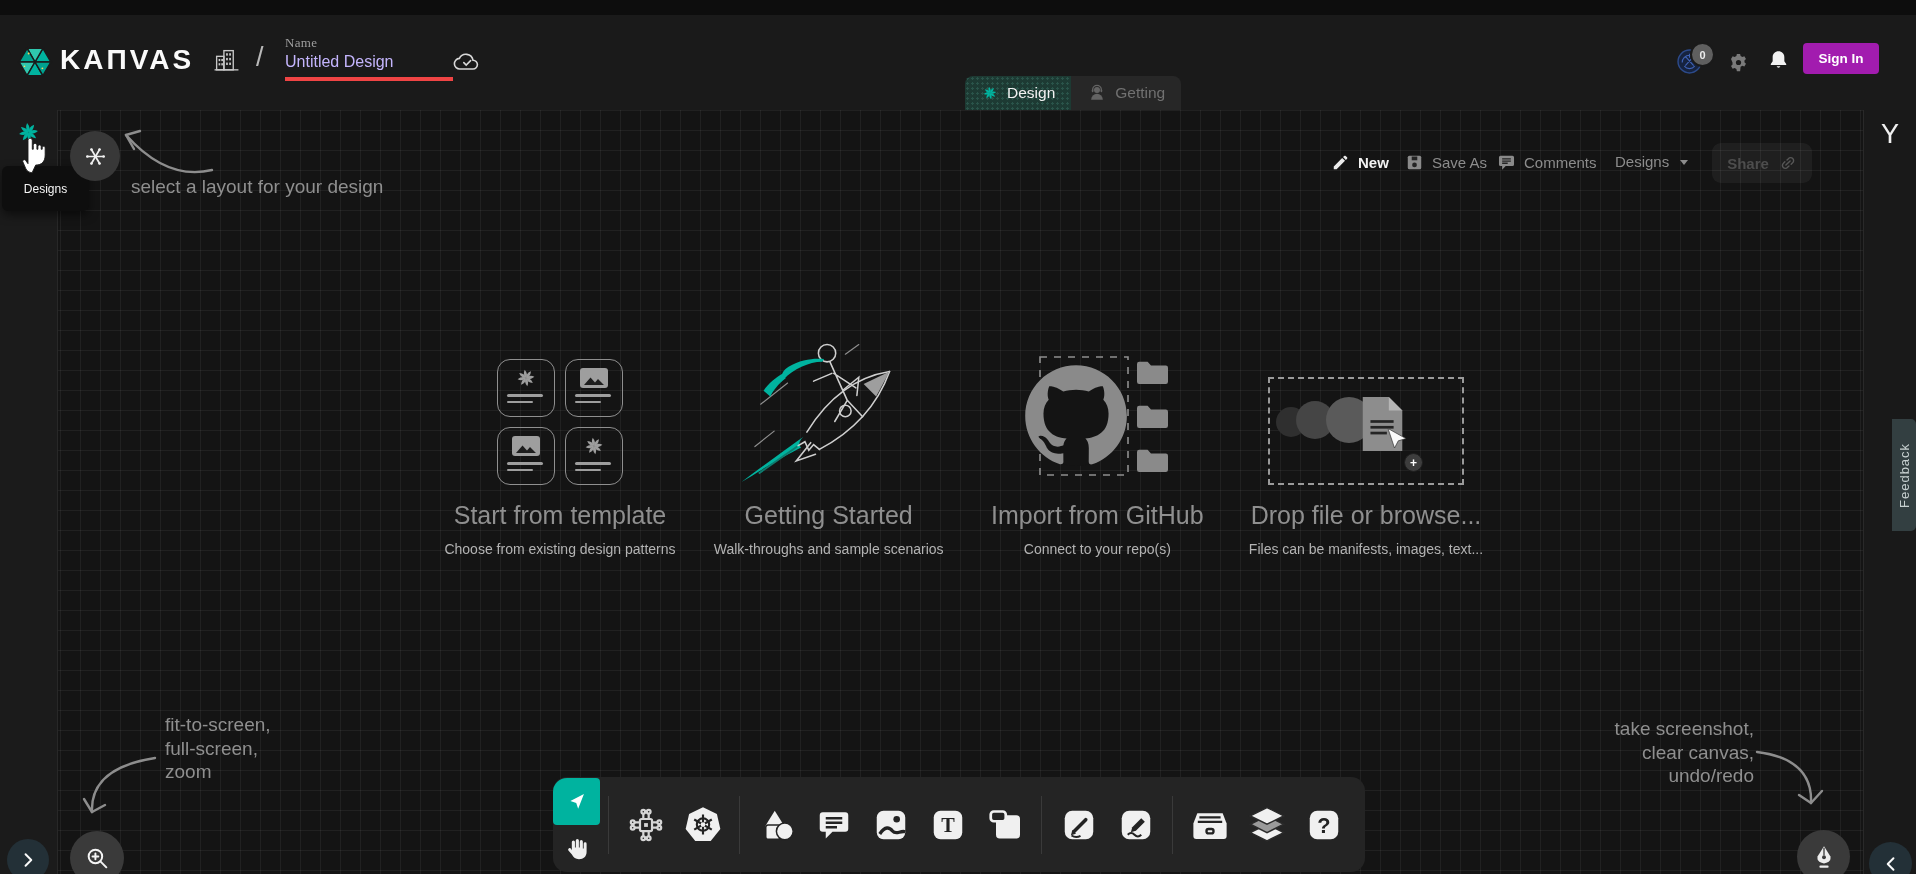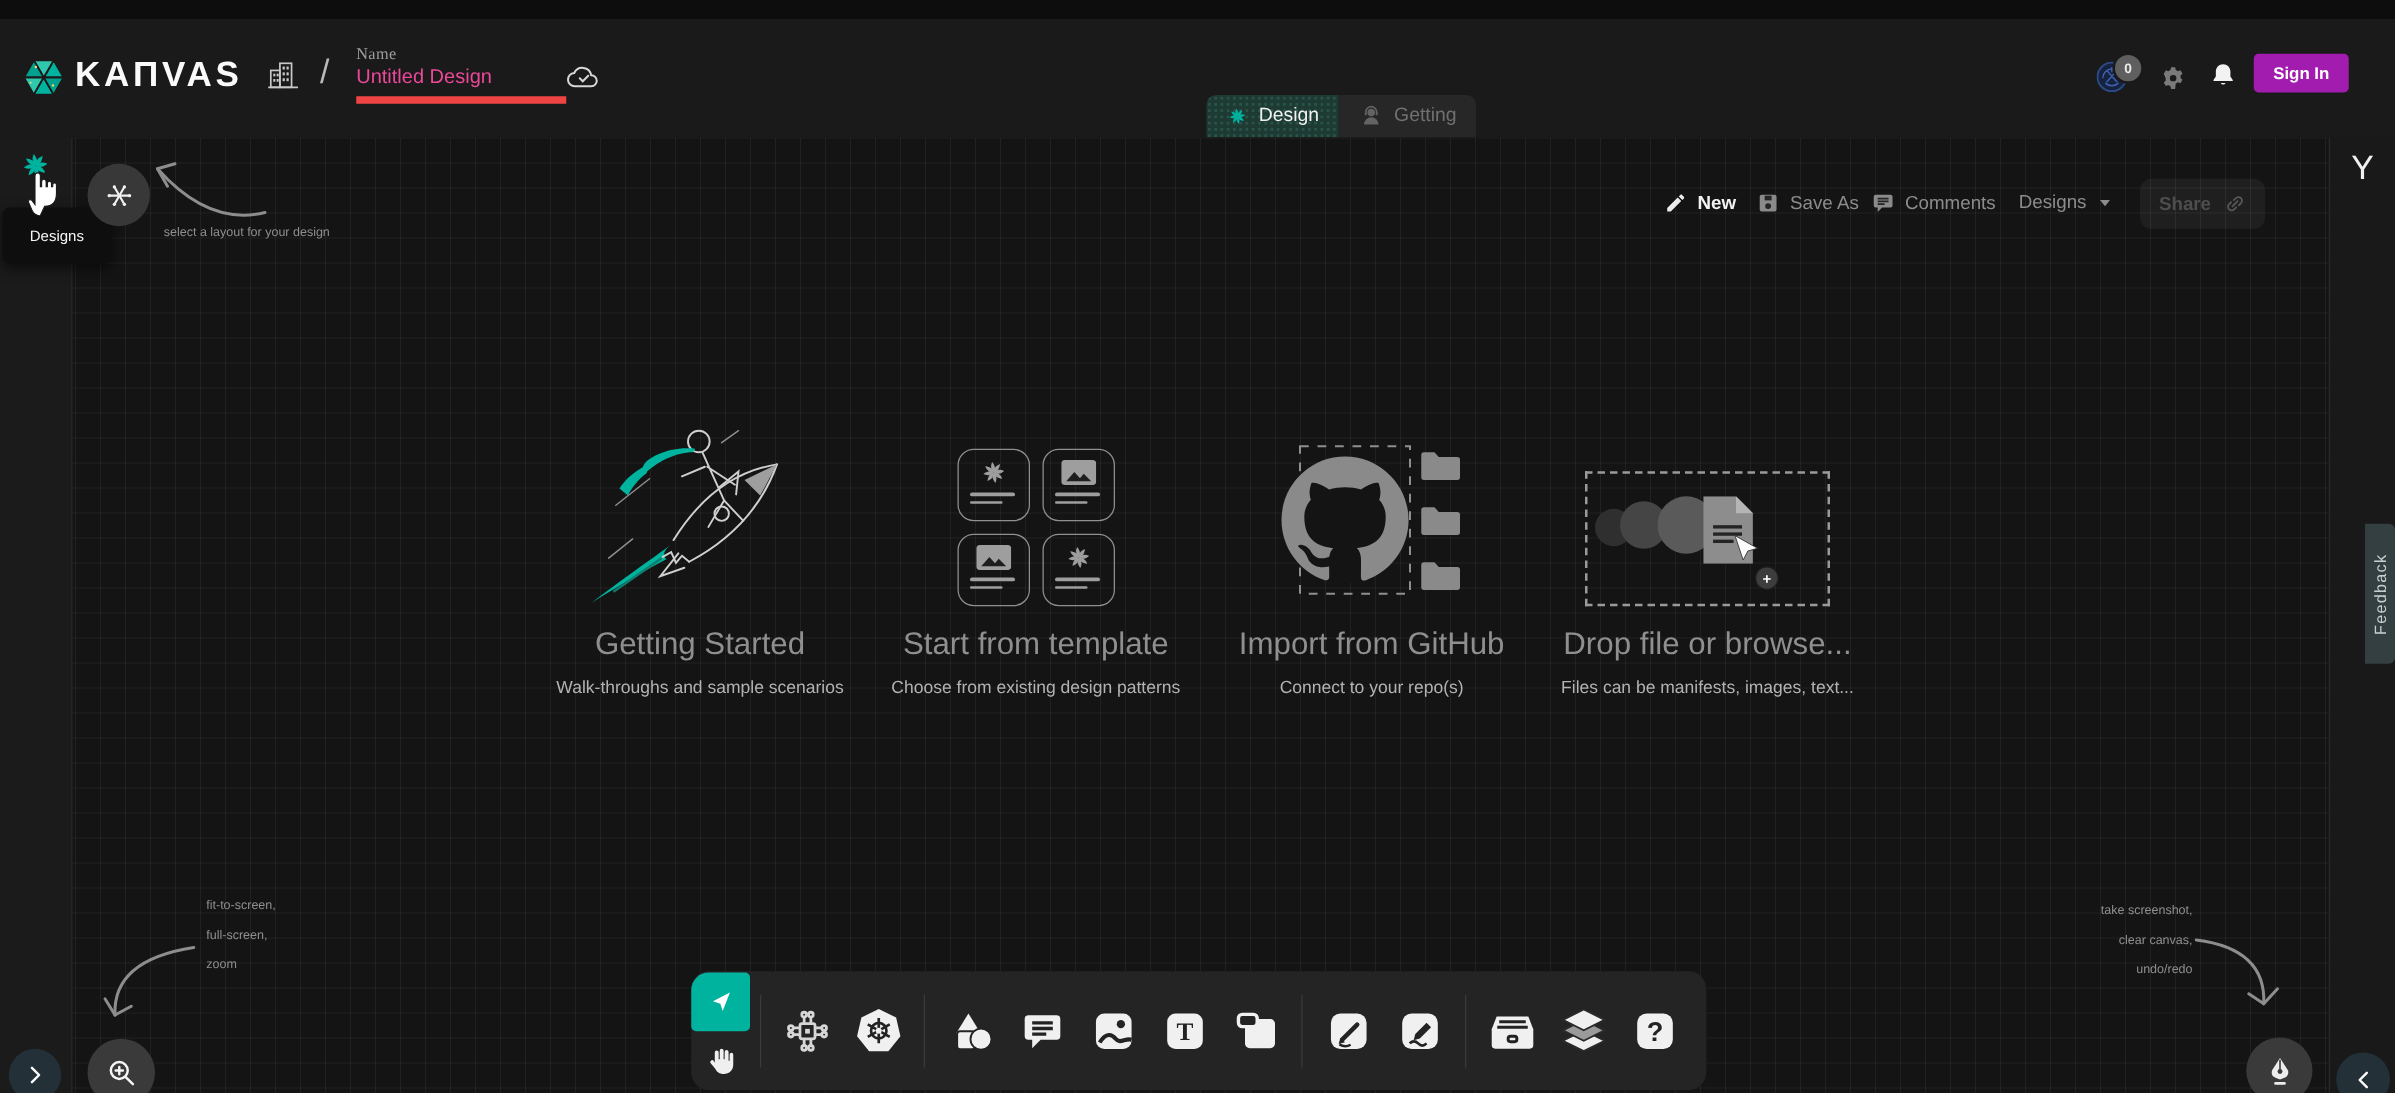--- a/index.html
+++ b/index.html
@@ -3,42 +3,42 @@
 <meta charset="utf-8">
 <style>
   html,body{margin:0;padding:0;background:#0d0d0d;font-family:"Liberation Sans",sans-serif;}
   .stage{position:relative;width:1916px;height:874px;overflow:hidden;background:#141414;margin-top:15px;}
   .abs{position:absolute;}
   
   .navbar{left:0;top:0;width:1916px;height:95px;background:#1a1a1a;}
   .brand-text{font-size:28px;font-weight:bold;letter-spacing:3px;color:#fafafa;}
   .slash{font-size:27px;font-weight:300;color:#b9b9b9;}
   .name-label{font-size:13px;color:#9e9e9e;letter-spacing:.3px;font-family:Liberation Serif, serif;}
-  .name-input{background:transparent;border:none;border-bottom:6px solid #ef4444;outline:none;
-    width:168px;color:#ec4899;font-size:16px;font-family:"Liberation Sans",sans-serif;padding:2px 0 6px 0;}
+  .name-input{background:transparent;border:none;border-bottom:4px solid #ef4444;outline:none;
+    width:168px;color:#c4b5fd;font-size:16px;font-family:"Liberation Sans",sans-serif;padding:2px 0 6px 0;}
   .tabs{left:965px;top:61px;height:34px;display:flex;border-radius:8px 8px 0 0;overflow:hidden;}
   .tab{display:flex;align-items:center;gap:8px;padding:0 16px;font-size:15.5px;cursor:pointer;}
   .tab-design{background:#1d3a33;background-image:radial-gradient(#2a544a 1px,transparent 1.2px);background-size:5px 5px;color:#f2f2f2;}
   .tab-operate{background:#272727;color:#717171;}
   .badge{position:absolute;border-radius:50%;background:#5f5f5f;color:#ececec;font-size:11px;font-weight:bold;
     display:flex;align-items:center;justify-content:center;border:2px solid #1a1a1a;}
   .signin{left:1803px;top:28px;width:76px;height:31px;background:#a21caf;border:none;border-radius:4px;
     color:#fff;font-size:13.5px;font-weight:bold;cursor:pointer;font-family:"Liberation Sans",sans-serif;}
   
   .grid{left:0;top:95px;width:1916px;height:779px;background-color:#141414;
     background-image:linear-gradient(rgba(255,255,255,.055) 1px,transparent 1px),
                      linear-gradient(90deg,rgba(255,255,255,.055) 1px,transparent 1px);
     background-size:20px 20px;}
   .left-strip{left:0;top:95px;width:57px;height:779px;background:#1b1b1b;border-right:1px solid rgba(255,255,255,.06);}
   .right-strip{left:1863px;top:95px;width:53px;height:779px;background:#191919;border-left:1px solid rgba(255,255,255,.07);}
   .tooltip{left:2px;top:151px;width:87px;height:45px;background:#0e0e0e;border-radius:6px;
     display:flex;align-items:center;justify-content:center;color:#f5f5f5;font-size:12px;
     box-shadow:0 4px 10px rgba(0,0,0,.5);}
   .circle-btn{border-radius:50%;display:flex;align-items:center;justify-content:center;cursor:pointer;border:none;padding:0;}
-  .hint{color:#8f8f8f;font-size:10px;line-height:23.5px;}
+  .hint{color:#8f8f8f;font-size:19px;line-height:23.5px;}
   
   .ctb-item{display:flex;align-items:center;gap:8px;font-size:15px;color:#8c8c8c;cursor:pointer;}
   .ctb-new{color:#f2f2f2;font-weight:bold;}
   .share-pill{left:1712px;top:128px;width:100px;height:40px;background:rgba(255,255,255,.05);border-radius:9px;
     display:flex;align-items:center;justify-content:center;gap:10px;color:#4d4d4d;font-size:15px;font-weight:600;}
   
   .cards{left:440px;top:318px;width:1046px;display:flex;justify-content:space-between;}
   .card{width:240px;text-align:center;cursor:pointer;}
   .card-icon{height:152px;display:flex;align-items:flex-end;justify-content:center;}
   .card-title{margin-top:16px;font-size:25px;color:#8f8f8f;font-weight:500;}
@@ -235,47 +235,20 @@
   <svg class="abs" style="left:112px;top:98px" width="110" height="70" viewBox="0 0 110 70">
     <g fill="none" stroke="#8d8d8d" stroke-width="2.4" stroke-linecap="round">
       <path d="M100 57 Q55 68 14 22"></path>
         <path d="M14 22 L28 18"></path>
         <path d="M14 22 L22 36"></path>
     </g>
   </svg>
   <div class="abs hint" style="left:131px;top:160px">select a layout for your design</div>
 
   <div class="abs cards">
-
-    <div class="card">
-      <div class="card-icon">
-        <svg width="205" height="152" viewBox="0 0 205 158">
-          <g fill="none" stroke="#8f8f8f" stroke-width="1.2" stroke-linecap="round">
-            <path d="M47 52 l26 -20 M32 74 l28 -22 M26 118 l20 -16 M120 22 l14 -10"></path>
-          </g>
-          <path d="M79 106 C64 117 34 138 12 155 C30 144 56 128 74 119 C70 115 73 110 79 106 Z" fill="#00B39F"></path>
-          <path d="M70 118 L30 146" stroke="#0e7c6f" stroke-width="2" fill="none"></path>
-          <g fill="none" stroke="#cfcfcf" stroke-width="1.6" stroke-linecap="round">
-            <path d="M166 40 C153 76 127 103 93 121"></path>
-            <path d="M166 40 C129 46 101 69 80 103"></path>
-            <path d="M93 121 l-6 -5 -5 6 -4 -9 -7 4"></path>
-            <circle cx="120" cy="81" r="6"></circle>
-            <path d="M118 59 l16 -13 -2 19"></path>
-            <path d="M84 114 l-15 19 20 -7"></path>
-            <circle cx="101" cy="21" r="9"></circle>
-            <path d="M104 30 L122 70 M108 42 L131 57 M106 42 L87 50 M122 70 L138 87 M122 70 L109 92"></path>
-          </g>
-          <path d="M166 40 L152 66 L139 53 Z" fill="#9e9e9e"></path>
-          <path d="M96 30 C82 30 66 38 56 48 C52 43 56 38 61 35 C74 27 88 26 98 27 Z" fill="#00B39F"></path>
-          <path d="M58 47 C50 53 45 60 42 66 L35 60 C40 52 48 46 55 42 Z" fill="#00B39F"></path>
-        </svg>
-      </div>
-      <div class="card-title">Getting Started</div>
-      <div class="card-sub">Walk-throughs and sample scenarios</div>
-    </div>
 
     <div class="card">
       <div class="card-icon">
         <div class="tgrid">
           <div class="tcell">
             <svg width="24" height="24" viewBox="0 0 24 24" style="display:block;margin:0 auto">
                 <use href="#pinwheel" fill="#9e9e9e"></use>
               </svg>
             <div class="tline" style="width:36px"></div>
               <div class="tline" style="width:26px"></div>
@@ -304,20 +277,47 @@
               <div class="tline" style="width:26px"></div>
           </div>
         </div>
       </div>
       <div class="card-title">Start from template</div>
       <div class="card-sub">Choose from existing design patterns</div>
     </div>
 
     <div class="card">
       <div class="card-icon">
+        <svg width="205" height="152" viewBox="0 0 205 158">
+          <g fill="none" stroke="#8f8f8f" stroke-width="1.2" stroke-linecap="round">
+            <path d="M47 52 l26 -20 M32 74 l28 -22 M26 118 l20 -16 M120 22 l14 -10"></path>
+          </g>
+          <path d="M79 106 C64 117 34 138 12 155 C30 144 56 128 74 119 C70 115 73 110 79 106 Z" fill="#00B39F"></path>
+          <path d="M70 118 L30 146" stroke="#0e7c6f" stroke-width="2" fill="none"></path>
+          <g fill="none" stroke="#cfcfcf" stroke-width="1.6" stroke-linecap="round">
+            <path d="M166 40 C153 76 127 103 93 121"></path>
+            <path d="M166 40 C129 46 101 69 80 103"></path>
+            <path d="M93 121 l-6 -5 -5 6 -4 -9 -7 4"></path>
+            <circle cx="120" cy="81" r="6"></circle>
+            <path d="M118 59 l16 -13 -2 19"></path>
+            <path d="M84 114 l-15 19 20 -7"></path>
+            <circle cx="101" cy="21" r="9"></circle>
+            <path d="M104 30 L122 70 M108 42 L131 57 M106 42 L87 50 M122 70 L138 87 M122 70 L109 92"></path>
+          </g>
+          <path d="M166 40 L152 66 L139 53 Z" fill="#9e9e9e"></path>
+          <path d="M96 30 C82 30 66 38 56 48 C52 43 56 38 61 35 C74 27 88 26 98 27 Z" fill="#00B39F"></path>
+          <path d="M58 47 C50 53 45 60 42 66 L35 60 C40 52 48 46 55 42 Z" fill="#00B39F"></path>
+        </svg>
+      </div>
+      <div class="card-title">Getting Started</div>
+      <div class="card-sub">Walk-throughs and sample scenarios</div>
+    </div>
+
+    <div class="card">
+      <div class="card-icon">
         <svg width="170" height="132" viewBox="0 0 170 132">
           <rect x="28" y="4" width="88" height="118" fill="none" stroke="#8f8f8f" stroke-width="1.6" stroke-dasharray="7 7"></rect>
           <circle cx="64" cy="63" r="50" fill="#141414"></circle>
           <path transform="translate(11,10) scale(4.42)" fill="#8a8a8a" d="M12 .5C5.65.5.5 5.65.5 12c0 5.08 3.29 9.39 7.86 10.91.57.1.78-.25.78-.55 0-.27-.01-1-.02-1.96-3.2.69-3.88-1.54-3.88-1.54-.52-1.33-1.28-1.68-1.28-1.68-1.04-.71.08-.7.08-.7 1.15.08 1.76 1.19 1.76 1.19 1.03 1.76 2.69 1.25 3.34.96.1-.75.4-1.25.72-1.54-2.55-.29-5.23-1.28-5.23-5.68 0-1.25.45-2.28 1.19-3.08-.12-.29-.52-1.46.11-3.05 0 0 .97-.31 3.18 1.18.92-.26 1.91-.38 2.89-.39.98.01 1.97.13 2.89.39 2.2-1.49 3.17-1.18 3.17-1.18.63 1.59.23 2.76.11 3.05.74.81 1.19 1.83 1.19 3.08 0 4.41-2.69 5.38-5.25 5.66.41.36.78 1.06.78 2.14 0 1.55-.01 2.79-.01 3.17 0 .31.21.67.79.55C20.22 21.38 23.5 17.08 23.5 12 23.5 5.65 18.35.5 12 .5Z"></path>
           <use href="#folder" x="124" y="6" width="34" height="28" fill="#8a8a8a"></use>
           <use href="#folder" x="124" y="50" width="34" height="28" fill="#8a8a8a"></use>
           <use href="#folder" x="124" y="94" width="34" height="28" fill="#8a8a8a"></use>
         </svg>
       </div>
       <div class="card-title">Import from GitHub</div>

